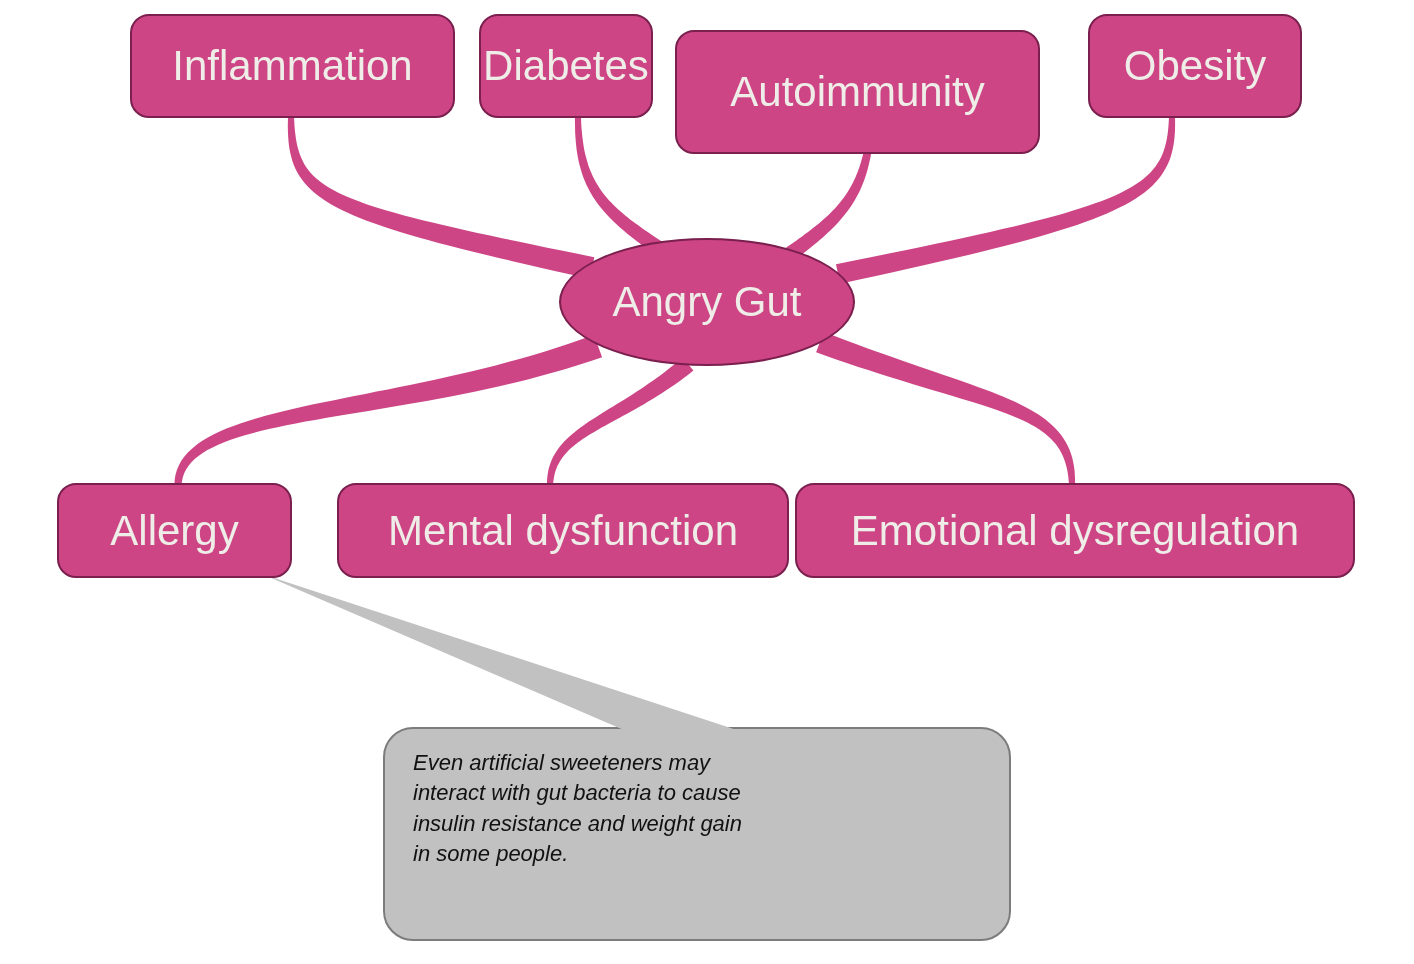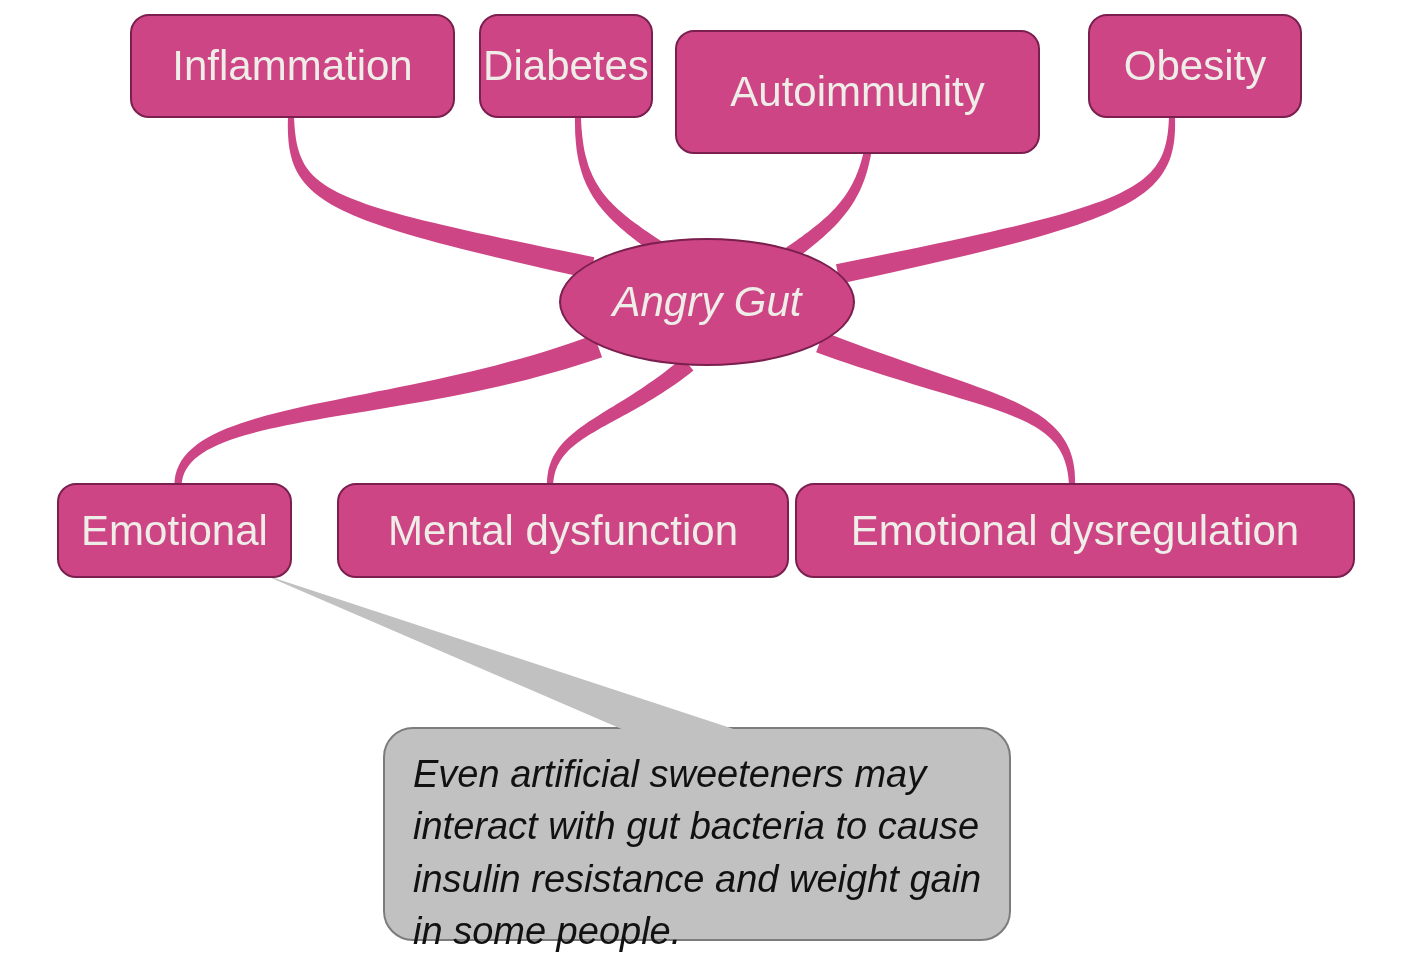--- a/index.html
+++ b/index.html
@@ -33,38 +33,38 @@
     z-index: 4;
     white-space: nowrap;
   }
   .box { border-radius: 19px; }
   .ellipse { border-radius: 50%; border-width: 2px; }
 
   .node-inflammation { left: 130px; top: 14px;  width: 325px; height: 104px; }
   .node-allergy      { left: 479px; top: 14px;  width: 174px; height: 104px; }
   .node-autoimmunity { left: 675px; top: 30px;  width: 365px; height: 124px; }
   .node-obesity      { left: 1068px; top: 14px; width: 214px; height: 104px; margin-left: 20px; }
-  .node-angry-gut    { left: 559px; top: 238px; width: 296px; height: 128px; font-style: italic; }
+  .node-angry-gut    { left: 559px; top: 238px; width: 296px; height: 128px; }
   .node-diabetes     { left: 57px;  top: 483px; width: 235px; height: 95px; }
   .node-mental       { left: 318px; top: 483px; width: 452px; height: 95px; margin-left: 19px; }
   .node-emotional    { left: 795px; top: 483px; width: 560px; height: 95px; }
 
   .callout {
     position: absolute;
     left: 383px; top: 727px;
     width: 628px; height: 214px;
     background: var(--callout-fill, #c1c1c1);
     border: 2px solid var(--callout-border, #7c7c7c);
     border-radius: 30px;
     z-index: 2;
   }
   .callout-text {
     margin: 19px 24px 0 28px;
     font-style: italic;
-    font-size: 38px;
+    font-size: 22px;
     line-height: 1.38;
     color: var(--callout-text, #111111);
     white-space: pre-line;
   }
 </style>
 </head>
 <body>
 
 <div class="stage">
 
@@ -100,21 +100,21 @@
   </div>
   <div class="node box node-obesity">
     <span>Obesity</span>
   </div>
 
   <div class="node ellipse node-angry-gut">
     <span>Angry Gut</span>
   </div>
 
   <div class="node box node-diabetes">
-    <span>Emotional</span>
+    <span>Allergy</span>
   </div>
   <div class="node box node-mental">
     <span>Mental dysfunction</span>
   </div>
   <div class="node box node-emotional">
     <span>Emotional dysregulation</span>
   </div>
 
 </div>
 

